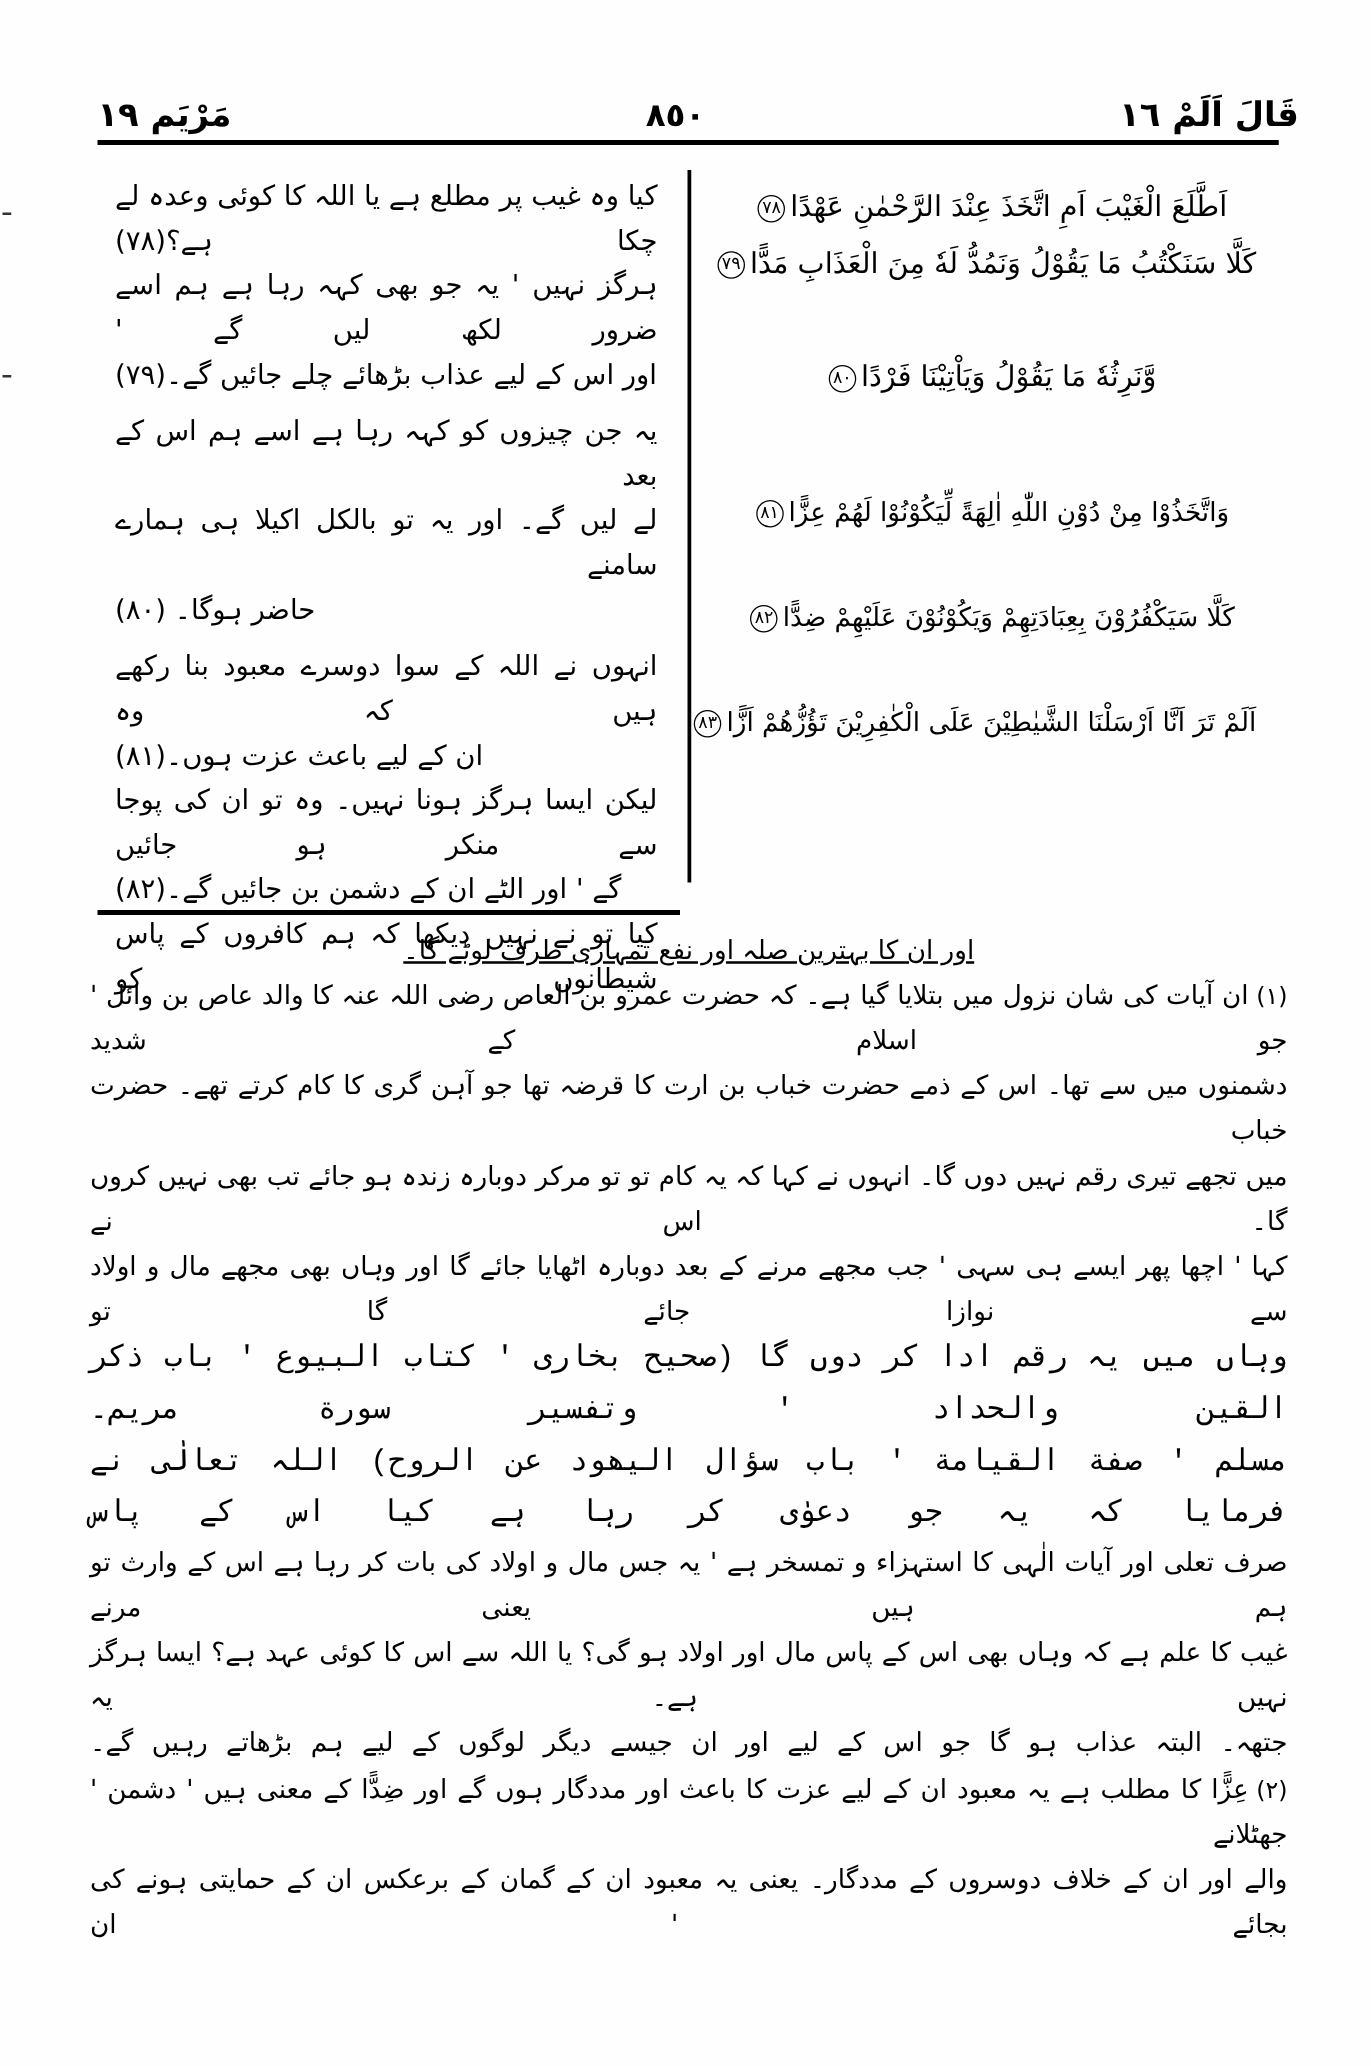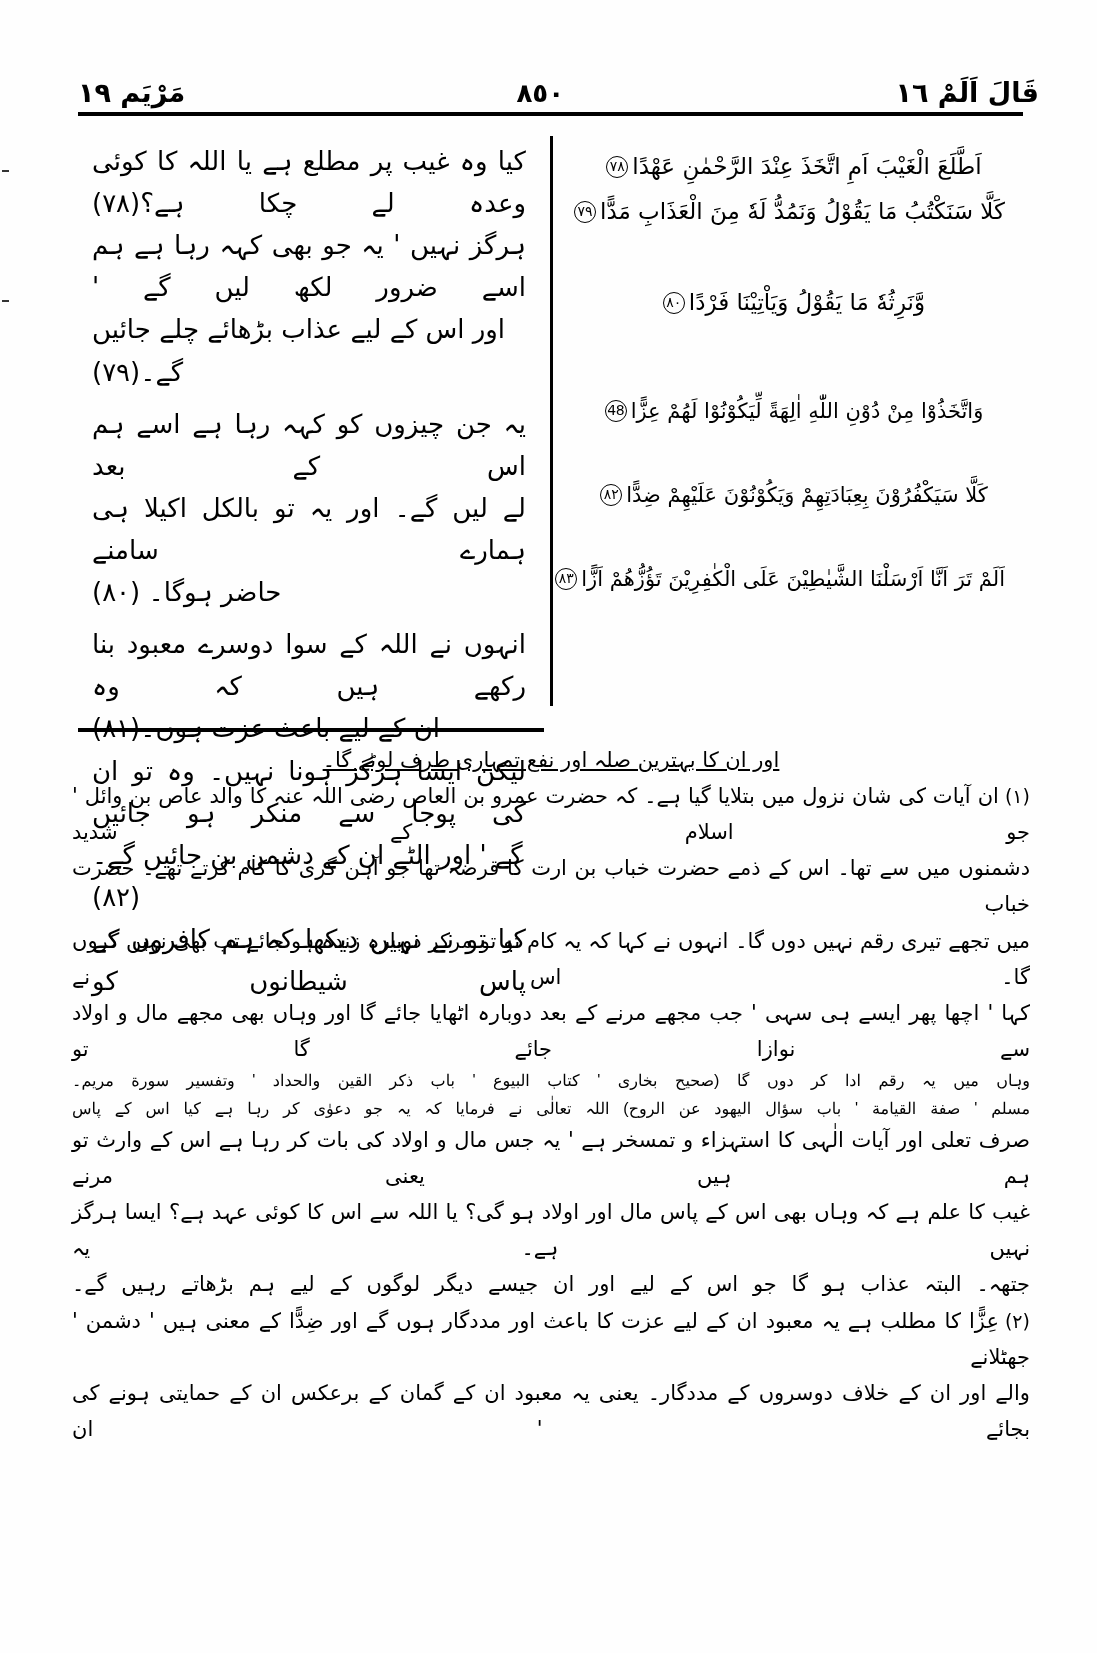--- a/index.html
+++ b/index.html
@@ -106,21 +106,21 @@
     height: 20px;
     line-height: 18px;
     text-align: center;
     margin: 11px 4px;
     vertical-align: 3px;
   }
 
   .urdu-line {
     direction: rtl;
     font-family: "DejaVu Sans", sans-serif;
-    font-size: 26px;
+    font-size: 22px;
     line-height: 1.62;
     text-align: justify;
     text-align-last: justify;
     letter-spacing: -0.3px;
   }
   .urdu-line.left  { text-align: left;  text-align-last: left; }
   .urdu-gap { height: 10px; }
 
   
   .mid-rule {
@@ -150,22 +150,22 @@
     letter-spacing: -0.3px;
     white-space: normal;
   }
   .comm-line.center { text-align: center; text-align-last: center; text-decoration: underline; }
   .comm-block { margin-bottom: 0px; }
   .fn-marker {
     font-size: 19px;
     margin-left: 6px;
   }
   .arabic-cite {
-    font-family: Liberation Sans, sans-serif;
-    font-size: 16px;
+    font-family: Liberation Mono, monospace;
+    font-size: 24px;
   }
 
   
   .edge-tick {
     position: absolute;
     left: 2px;
     width: 7px;
     height: 2px;
     background: #333;
   }
@@ -198,21 +198,21 @@
       <div class="ayah-gap-md"></div>
 
       <div class="ayah">
         <span>وَّنَرِثُهٗ مَا يَقُوْلُ وَيَاْتِيْنَا فَرْدًا</span><span class="ayah-num">٨٠</span>
       </div>
 
       <div class="ayah-gap-md"></div>
       <div class="ayah-gap-sm"></div>
 
       <div class="ayah small">
-        <span>وَاتَّخَذُوْا مِنْ دُوْنِ اللّٰهِ اٰلِهَةً لِّيَكُوْنُوْا لَهُمْ عِزًّا</span><span class="ayah-num">48</span>
+        <span>وَاتَّخَذُوْا مِنْ دُوْنِ اللّٰهِ اٰلِهَةً لِّيَكُوْنُوْا لَهُمْ عِزًّا</span><span class="ayah-num">٨١</span>
       </div>
 
       <div class="ayah-gap-lg"></div>
 
       <div class="ayah small">
         <span>كَلَّا سَيَكْفُرُوْنَ بِعِبَادَتِهِمْ وَيَكُوْنُوْنَ عَلَيْهِمْ ضِدًّا</span><span class="ayah-num">٨٢</span>
       </div>
 
       <div class="ayah-gap-lg"></div>
 

